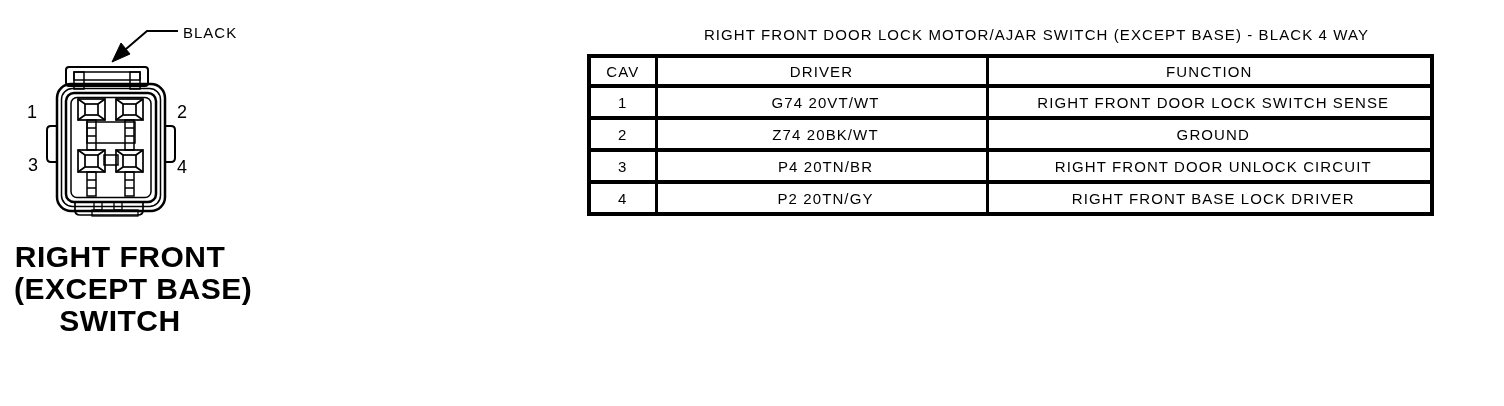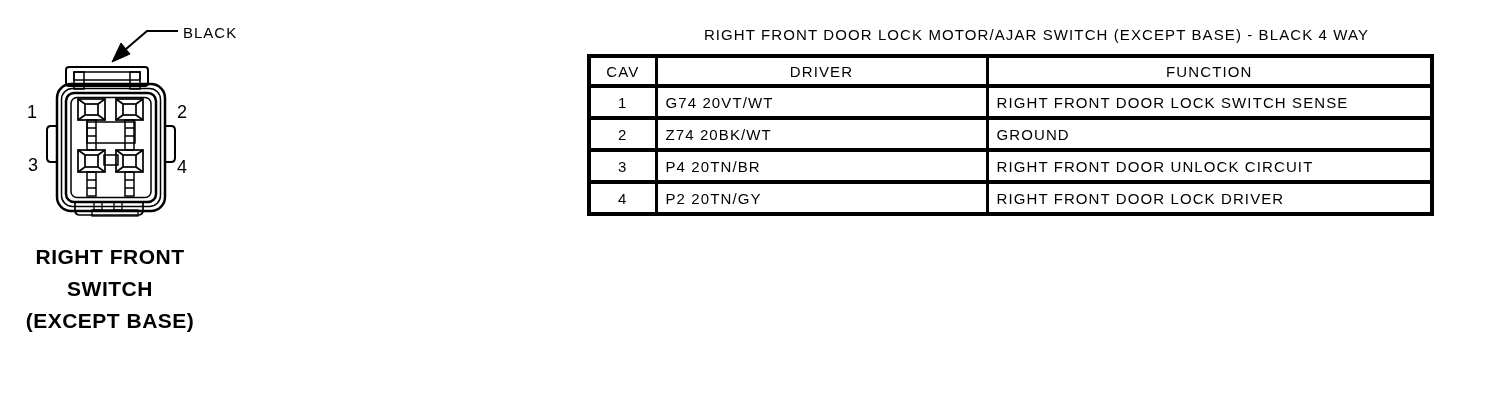--- a/index.html
+++ b/index.html
@@ -18,26 +18,26 @@
     border-collapse:collapse;table-layout:fixed;
     font-size:15px;letter-spacing:1.1px;
   }
   #pinout{border:4px solid #000;}
   #pinout th,#pinout td{
     border:3px solid #000;border-top-width:4px;border-bottom-width:4px;
     padding:0;height:28px;font-weight:normal;white-space:nowrap;overflow:hidden;
   }
   #pinout th{height:26px;text-align:center;}
   #pinout td.c{text-align:center;}
-  #pinout td.l{text-align:left;padding-left:8px;}
+  #pinout td.l{text-align:center;padding-left:8px;}
   col.cav{width:67px;} col.circuit{width:331px;} col.func{width:445px;}
   
   #caption{
-    position:absolute;left:4px;top:241px;width:212px;
-    text-align:center;font-weight:bold;font-size:21px;line-height:32px;
+    position:absolute;left:14px;top:241px;width:212px;
+    text-align:center;font-weight:bold;font-size:30px;line-height:32px;
     letter-spacing:0.5px;white-space:nowrap;
   }
   svg text{font-family:"Liberation Sans",sans-serif;}
 </style>
 </head>
 <body>
 
 <div id="page">
 
   <svg width="250" height="235" viewBox="0 0 250 235" style="position:absolute;left:0;top:0;">
@@ -113,22 +113,22 @@
     <text x="183" y="38" font-size="15" letter-spacing="1" fill="#000">BLACK</text>
 
     <text x="32" y="118" font-size="18" text-anchor="middle" fill="#000">1</text>
     <text x="182" y="118" font-size="18" text-anchor="middle" fill="#000">2</text>
     <text x="33" y="171" font-size="18" text-anchor="middle" fill="#000">3</text>
     <text x="182" y="173" font-size="18" text-anchor="middle" fill="#000">4</text>
   </svg>
 
   <div id="caption">
     <div>RIGHT FRONT</div>
+    <div>(EXCEPT BASE)</div>
     <div>SWITCH</div>
-    <div>(EXCEPT BASE)</div>
   </div>
 
   <div id="tbl-title">RIGHT FRONT DOOR LOCK MOTOR/AJAR SWITCH (EXCEPT BASE) - BLACK 4 WAY</div>
 
   <table id="pinout">
     <colgroup>
         <col class="cav">
         <col class="circuit">
         <col class="func">
       </colgroup>
@@ -151,18 +151,18 @@
         <td class="l">GROUND</td>
       </tr>
       <tr>
         <td class="c">3</td>
         <td class="l">P4 20TN/BR</td>
         <td class="l">RIGHT FRONT DOOR UNLOCK CIRCUIT</td>
       </tr>
       <tr>
         <td class="c">4</td>
         <td class="l">P2 20TN/GY</td>
-        <td class="l">RIGHT FRONT DOOR LOCK DRIVER</td>
+        <td class="l">RIGHT FRONT BASE LOCK DRIVER</td>
       </tr>
     </tbody>
   </table>
 
 </div>
 
 </body></html>

